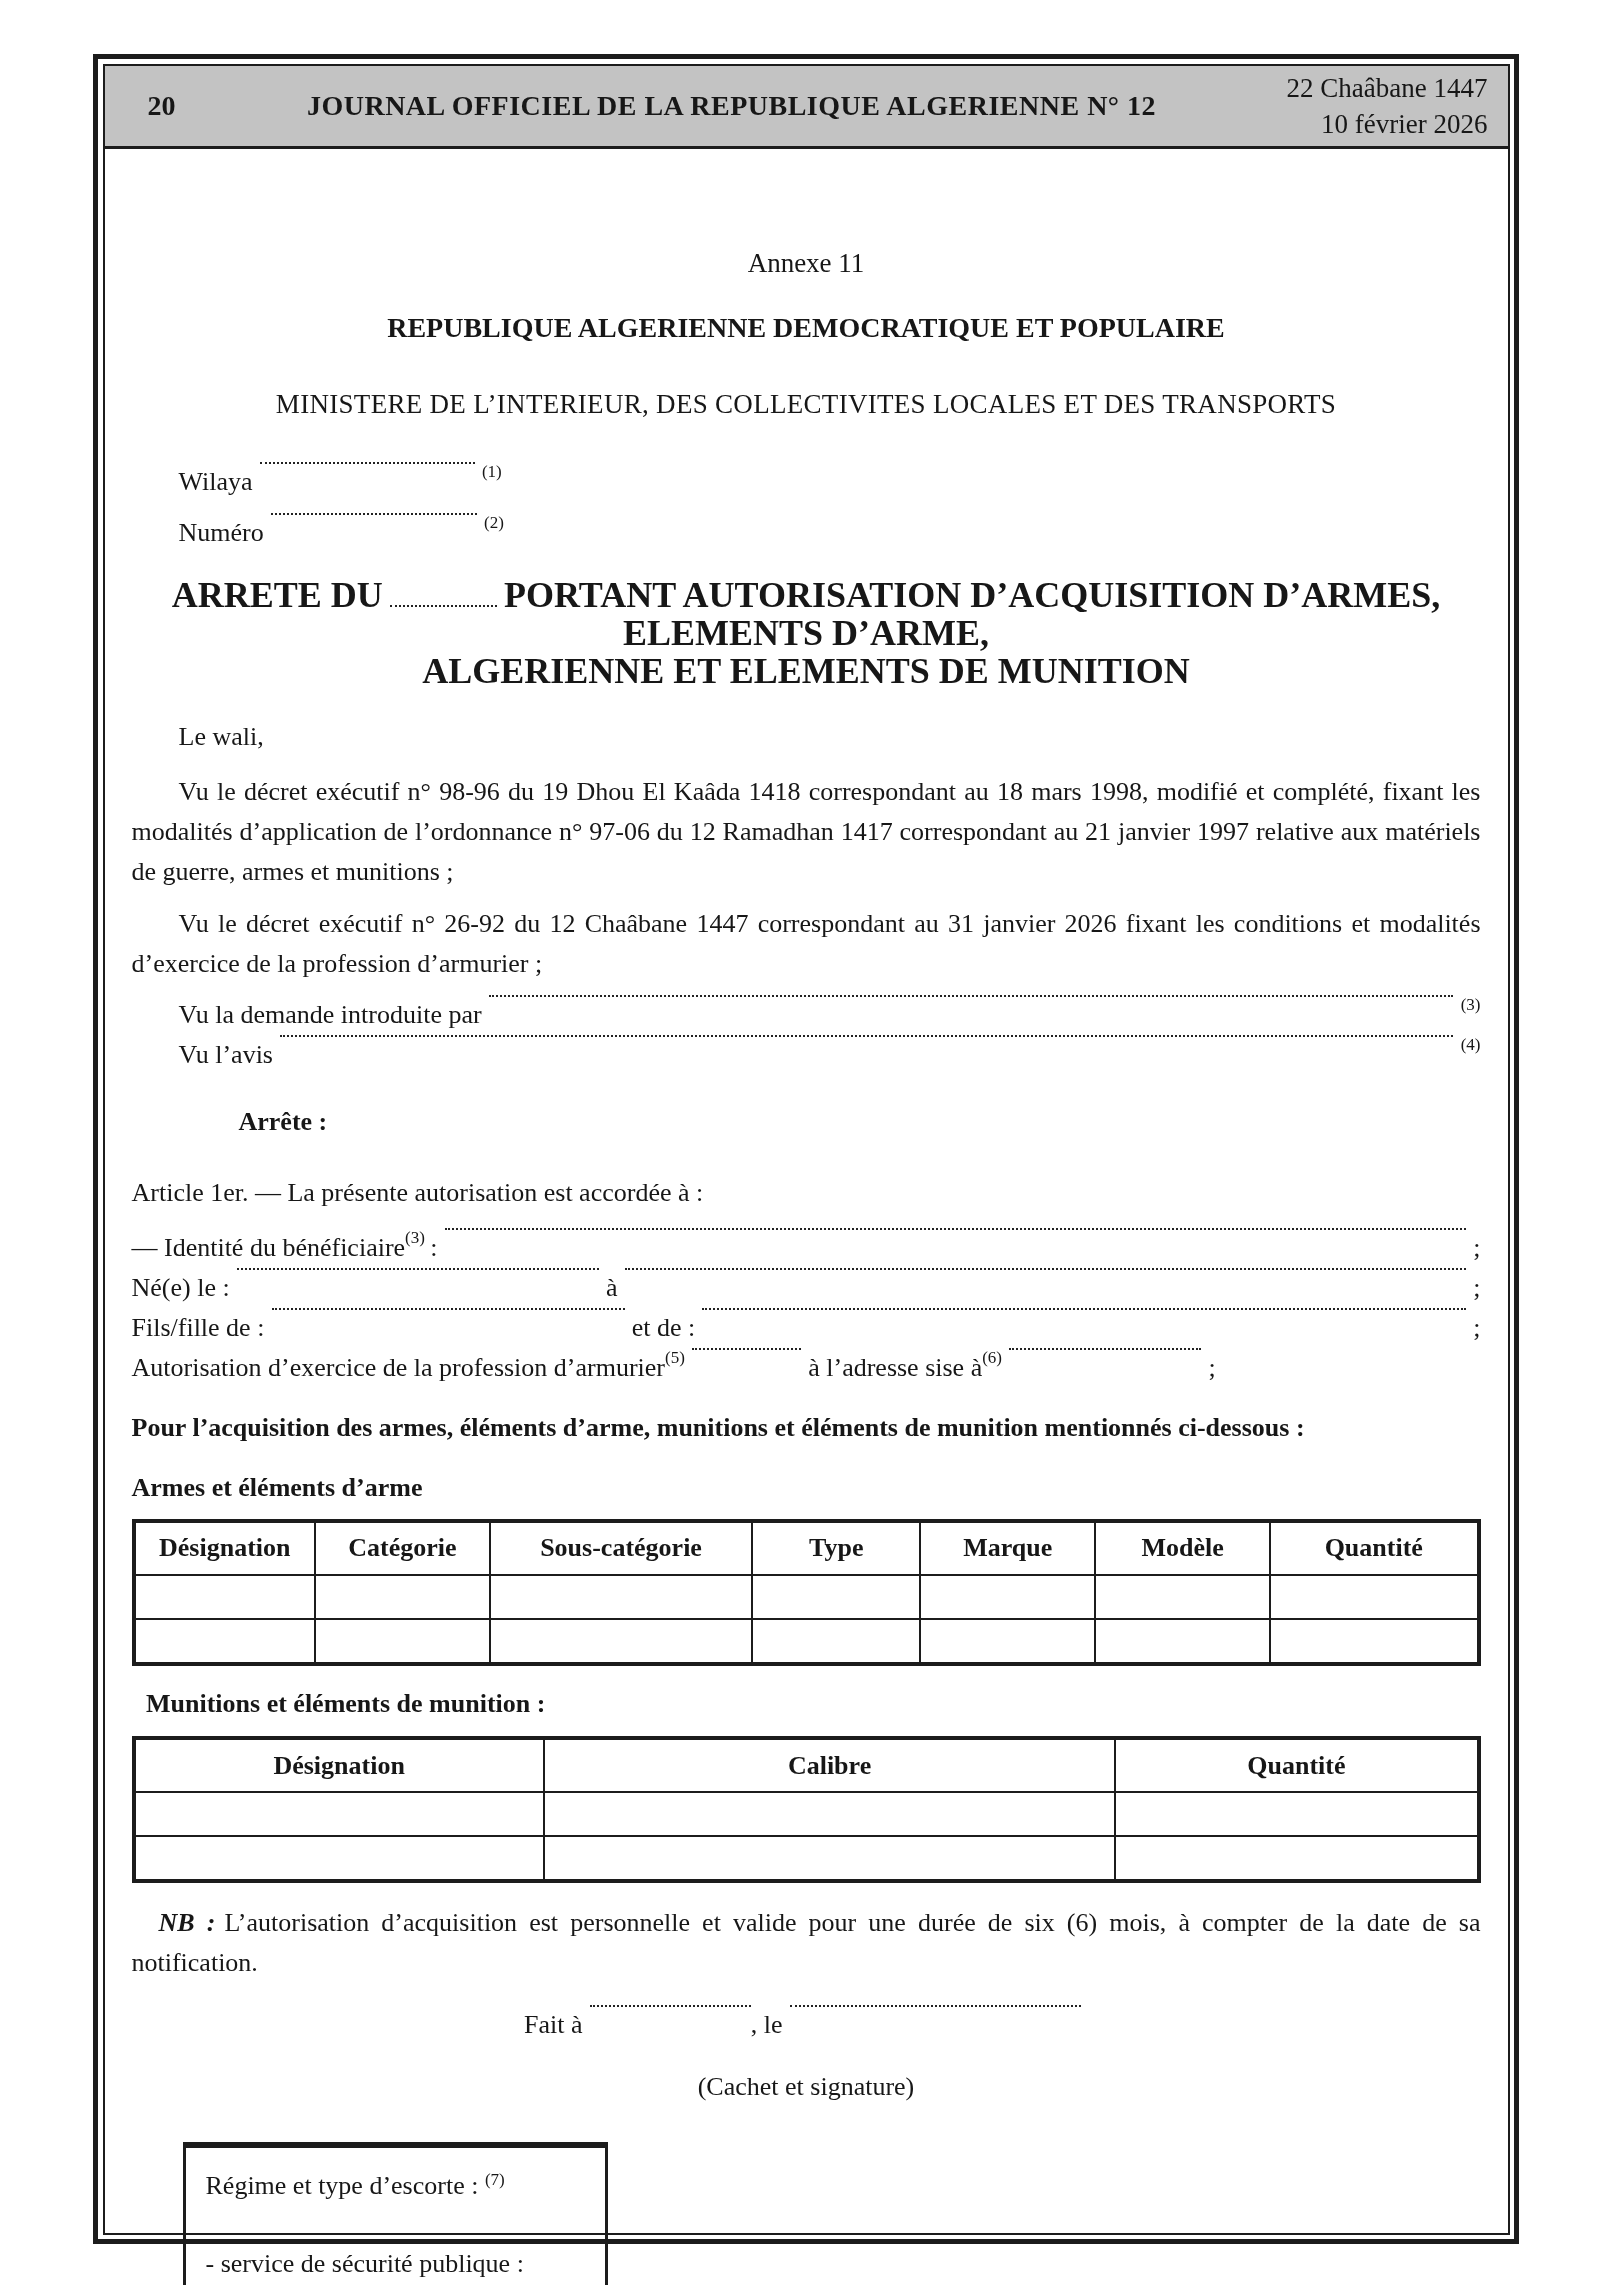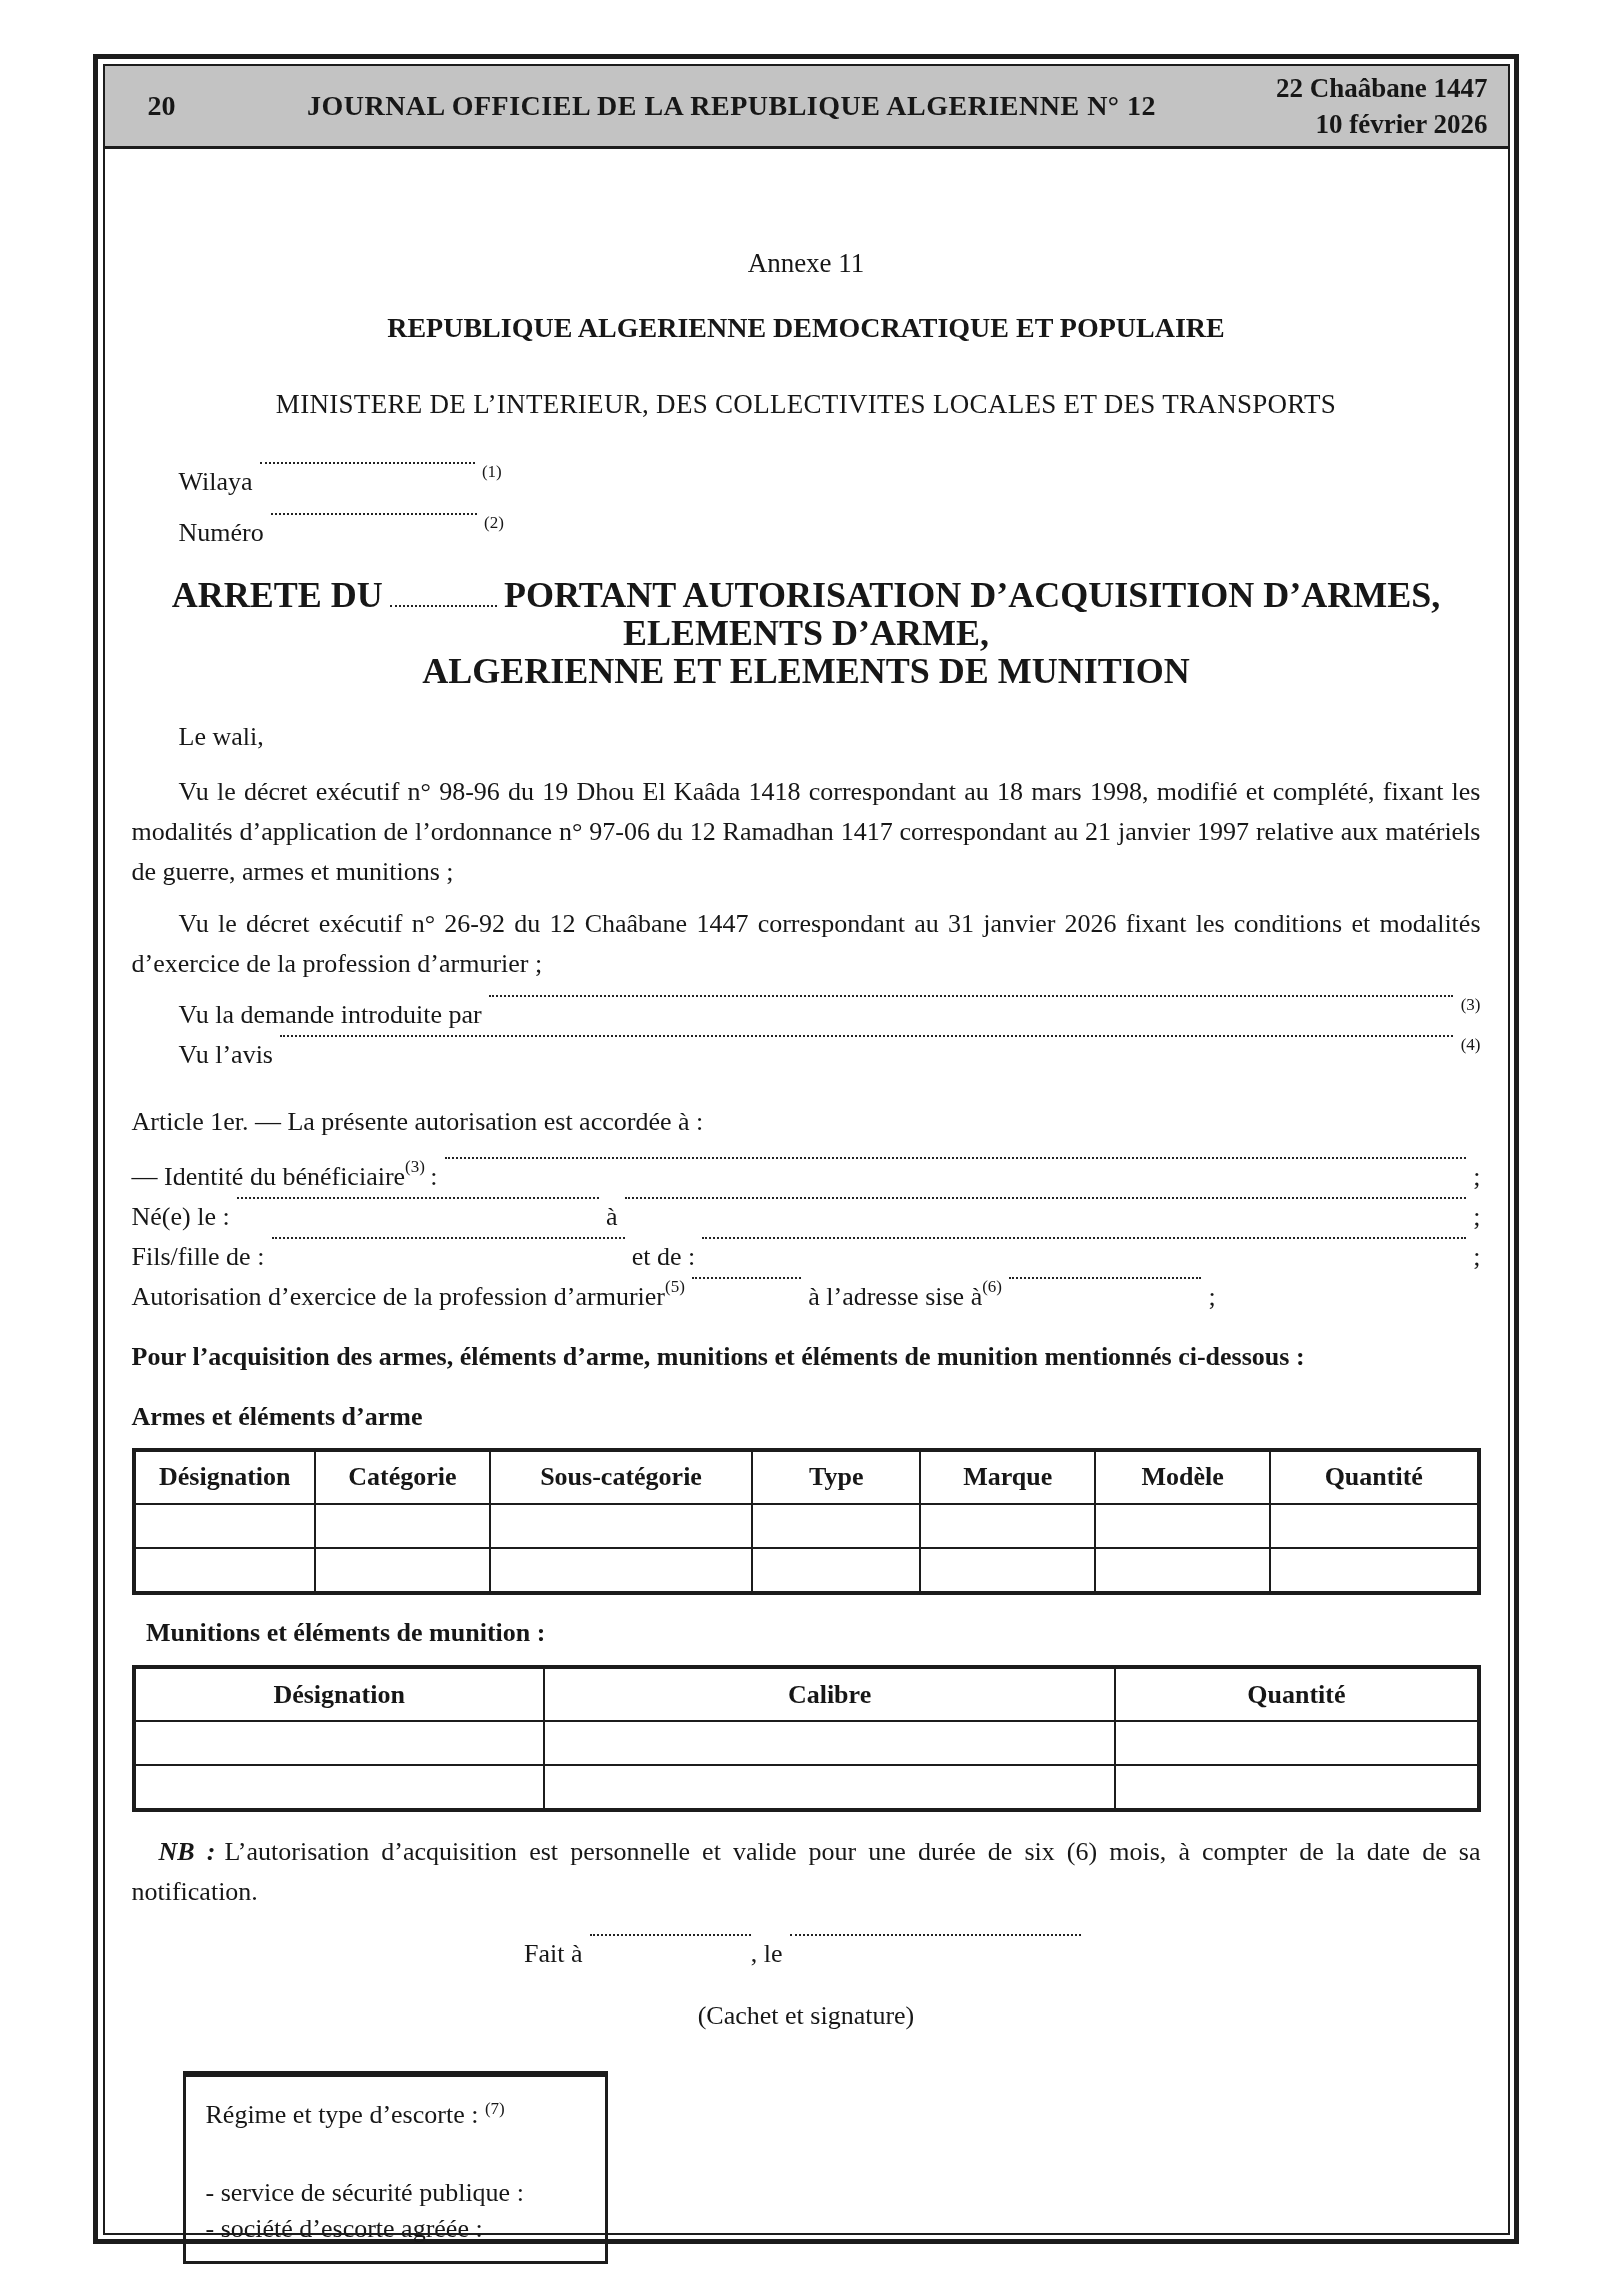--- a/index.html
+++ b/index.html
@@ -7,21 +7,21 @@
        font-family:"Liberation Serif","DejaVu Serif",serif;color:#171717;}
   .frame-outer{position:absolute;left:93px;top:54px;width:1407px;height:2171px;
                border:5.4px solid #1c1c1c;padding:4.5px;box-sizing:content-box;background:#fff;}
   .frame-inner{border:2.7px solid #1c1c1c;width:100%;height:100%;box-sizing:border-box;
                display:flex;flex-direction:column;gap:43px;}
   
   .band{height:83px;flex:0 0 83px;background:#c3c3c3;border-bottom:3.6px solid #1c1c1c;
         display:flex;align-items:center;box-sizing:border-box;}
   .band-num{width:127px;padding-left:43px;font-weight:bold;font-size:28px;}
   .band-title{flex:1;text-align:center;font-weight:bold;font-size:28px;letter-spacing:0.5px;}
-  .band-dates{width:299px;text-align:right;padding-right:20px;font-weight:bold;font-size:27px;line-height:36px;}
+  .band-dates{width:299px;text-align:right;padding-right:20px;font-weight:normal;font-size:27px;line-height:36px;}
   
   .content{flex:1;padding:51px 27px 0 27px;font-size:26px;line-height:40px;}
   .c{text-align:center;}
   .b{font-weight:bold;}
   .annexe-title{font-size:27px;margin-bottom:25px;}
   .republic{font-size:28px;margin-bottom:36px;}
   .ministry{font-size:27px;margin-bottom:38px;letter-spacing:0.3px;}
   .indent1{padding-left:47px;}
   .ti{text-indent:47px;}
   .just{text-align:justify;}
@@ -106,20 +106,21 @@
         <span class="nowrap">Vu la demande introduite par</span>
         <span class="dotfill"></span>
         <span class="sup">(3)</span>
       </div>
       <div class="fillrow indent1 mb30">
         <span class="nowrap">Vu l’avis</span>
         <span class="dotfill"></span>
         <span class="sup">(4)</span>
       </div>
 
+      <div class="arrete-word mb34">Arrête :</div>
       <div class="mb16">Article 1er. — La présente autorisation est accordée à :</div>
 
       <div class="fillrow">
         <span class="nowrap">— Identité du bénéficiaire</span>
         <span class="sup">(3)</span>
         <span style="margin-left:5.4px">:</span>
         <span class="dotfill"></span>
         <span>;</span>
       </div>
 

